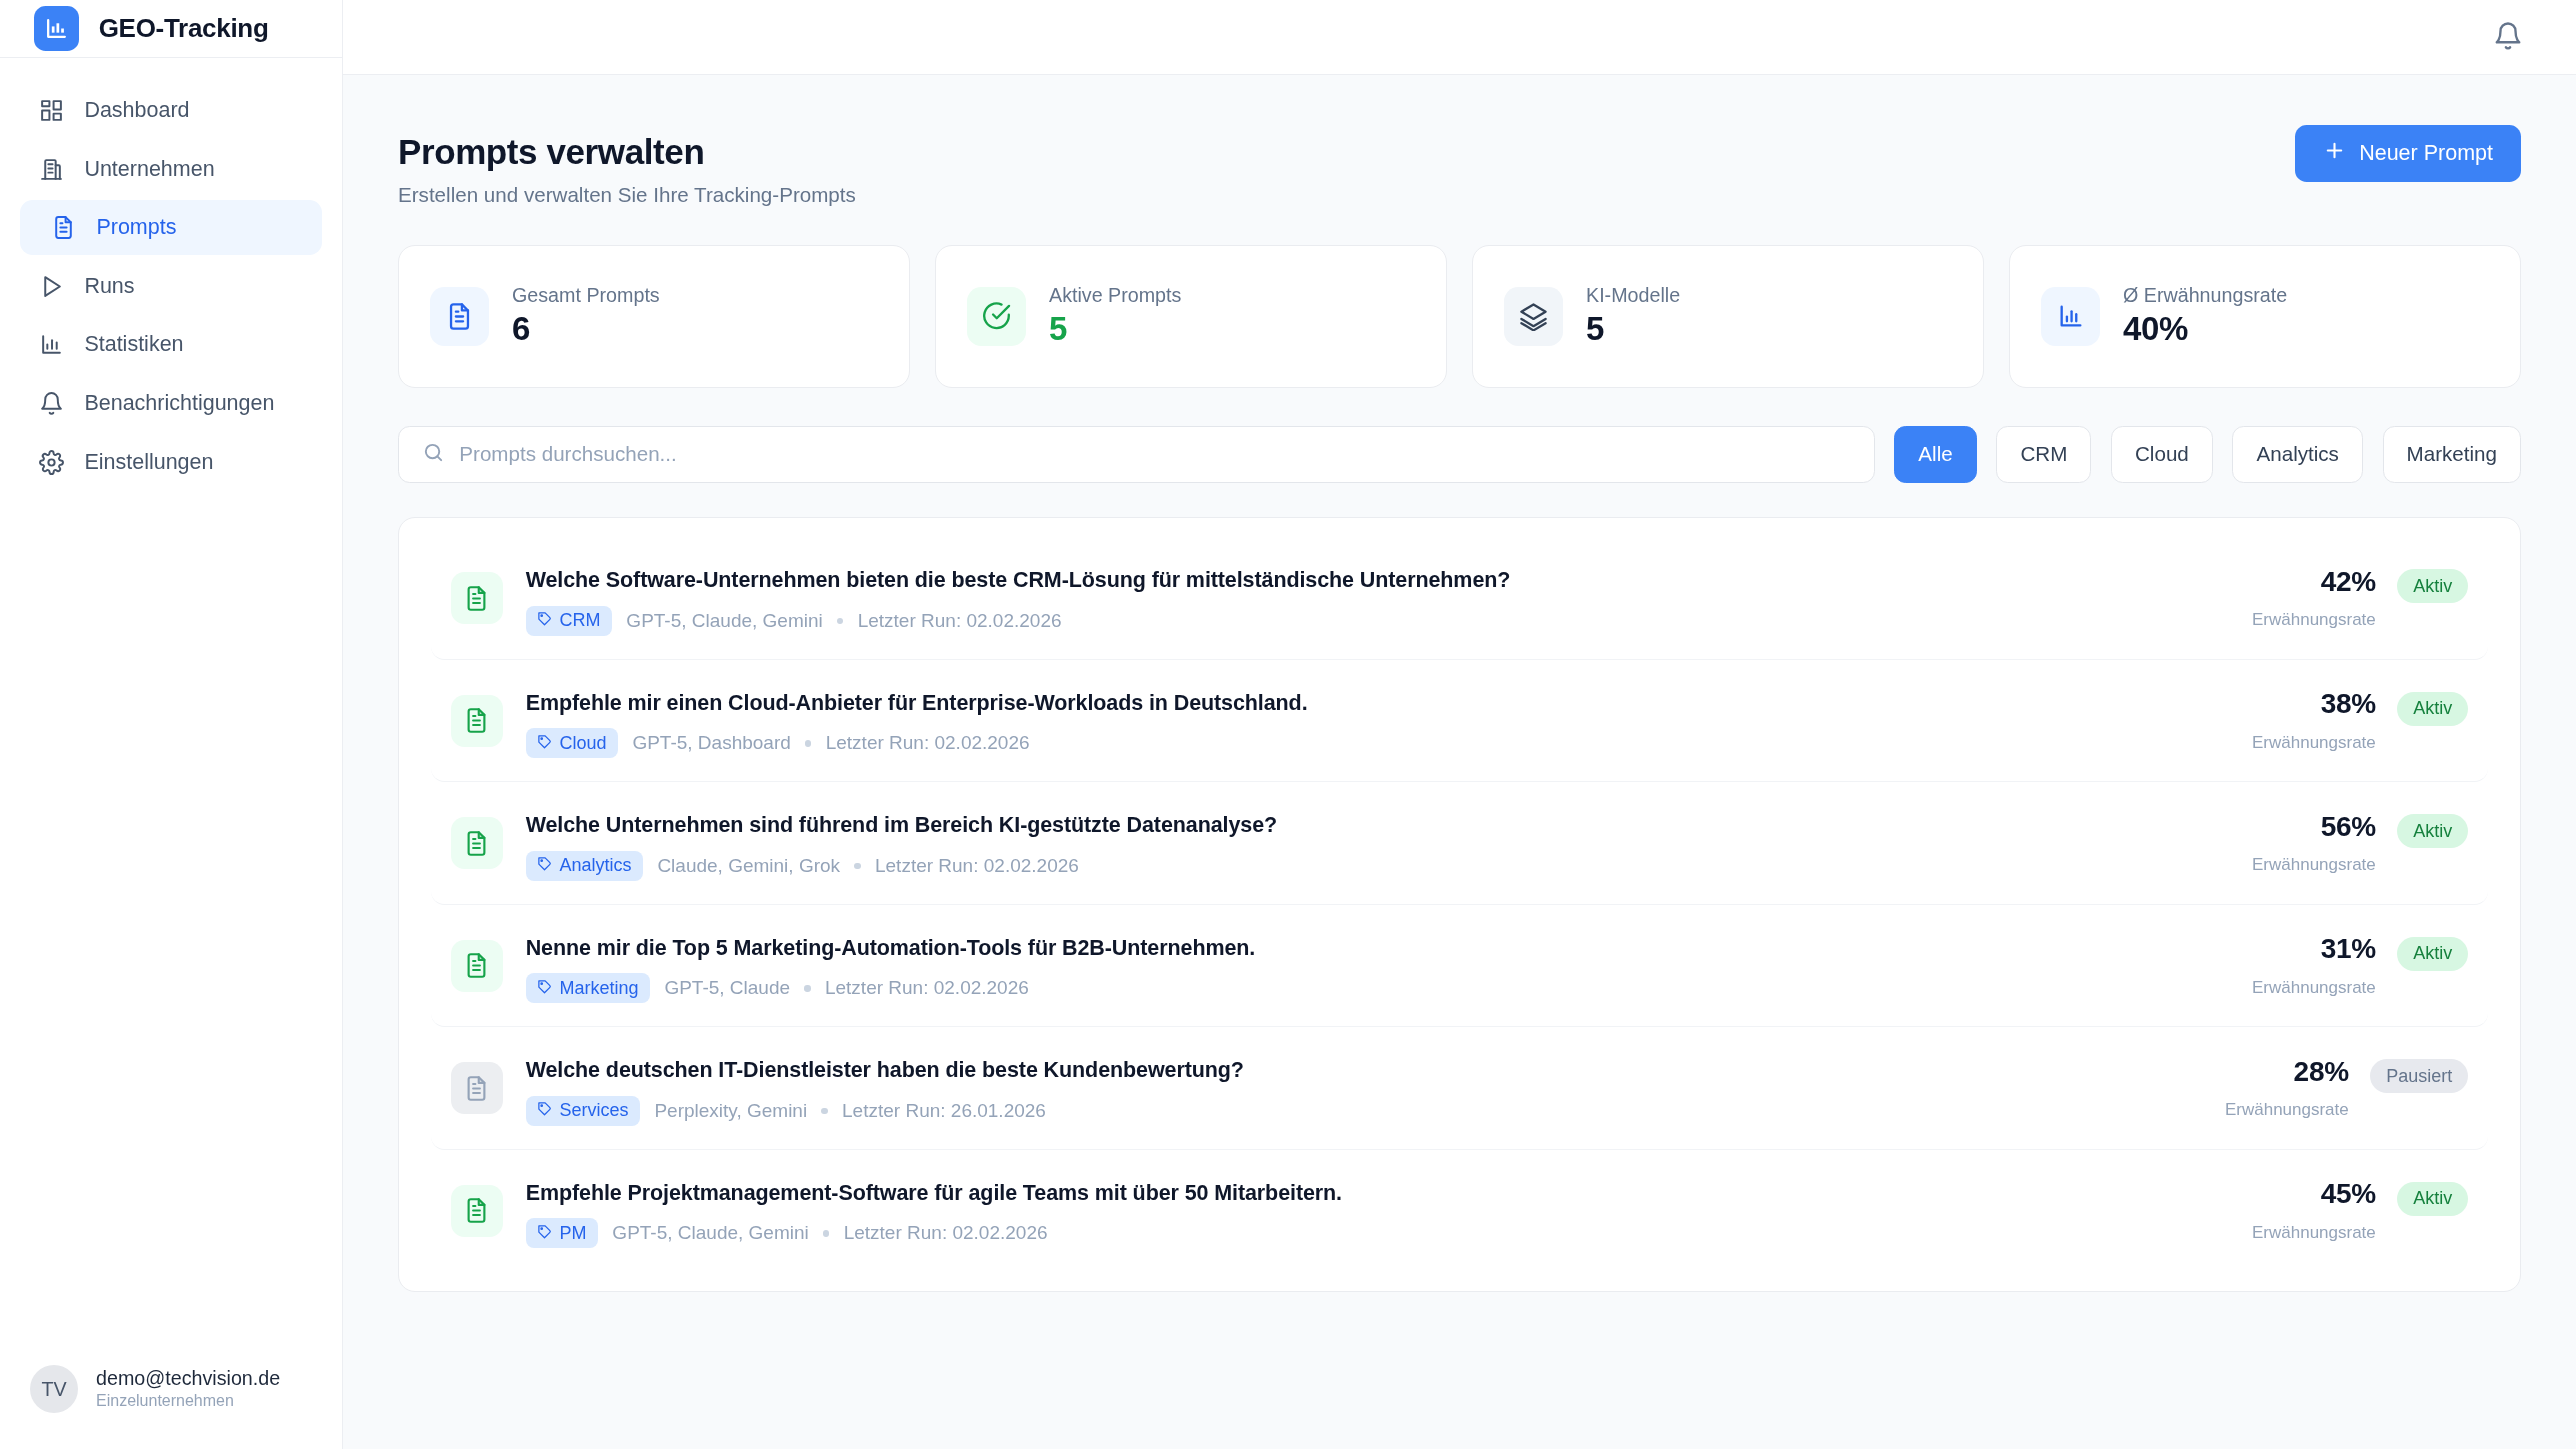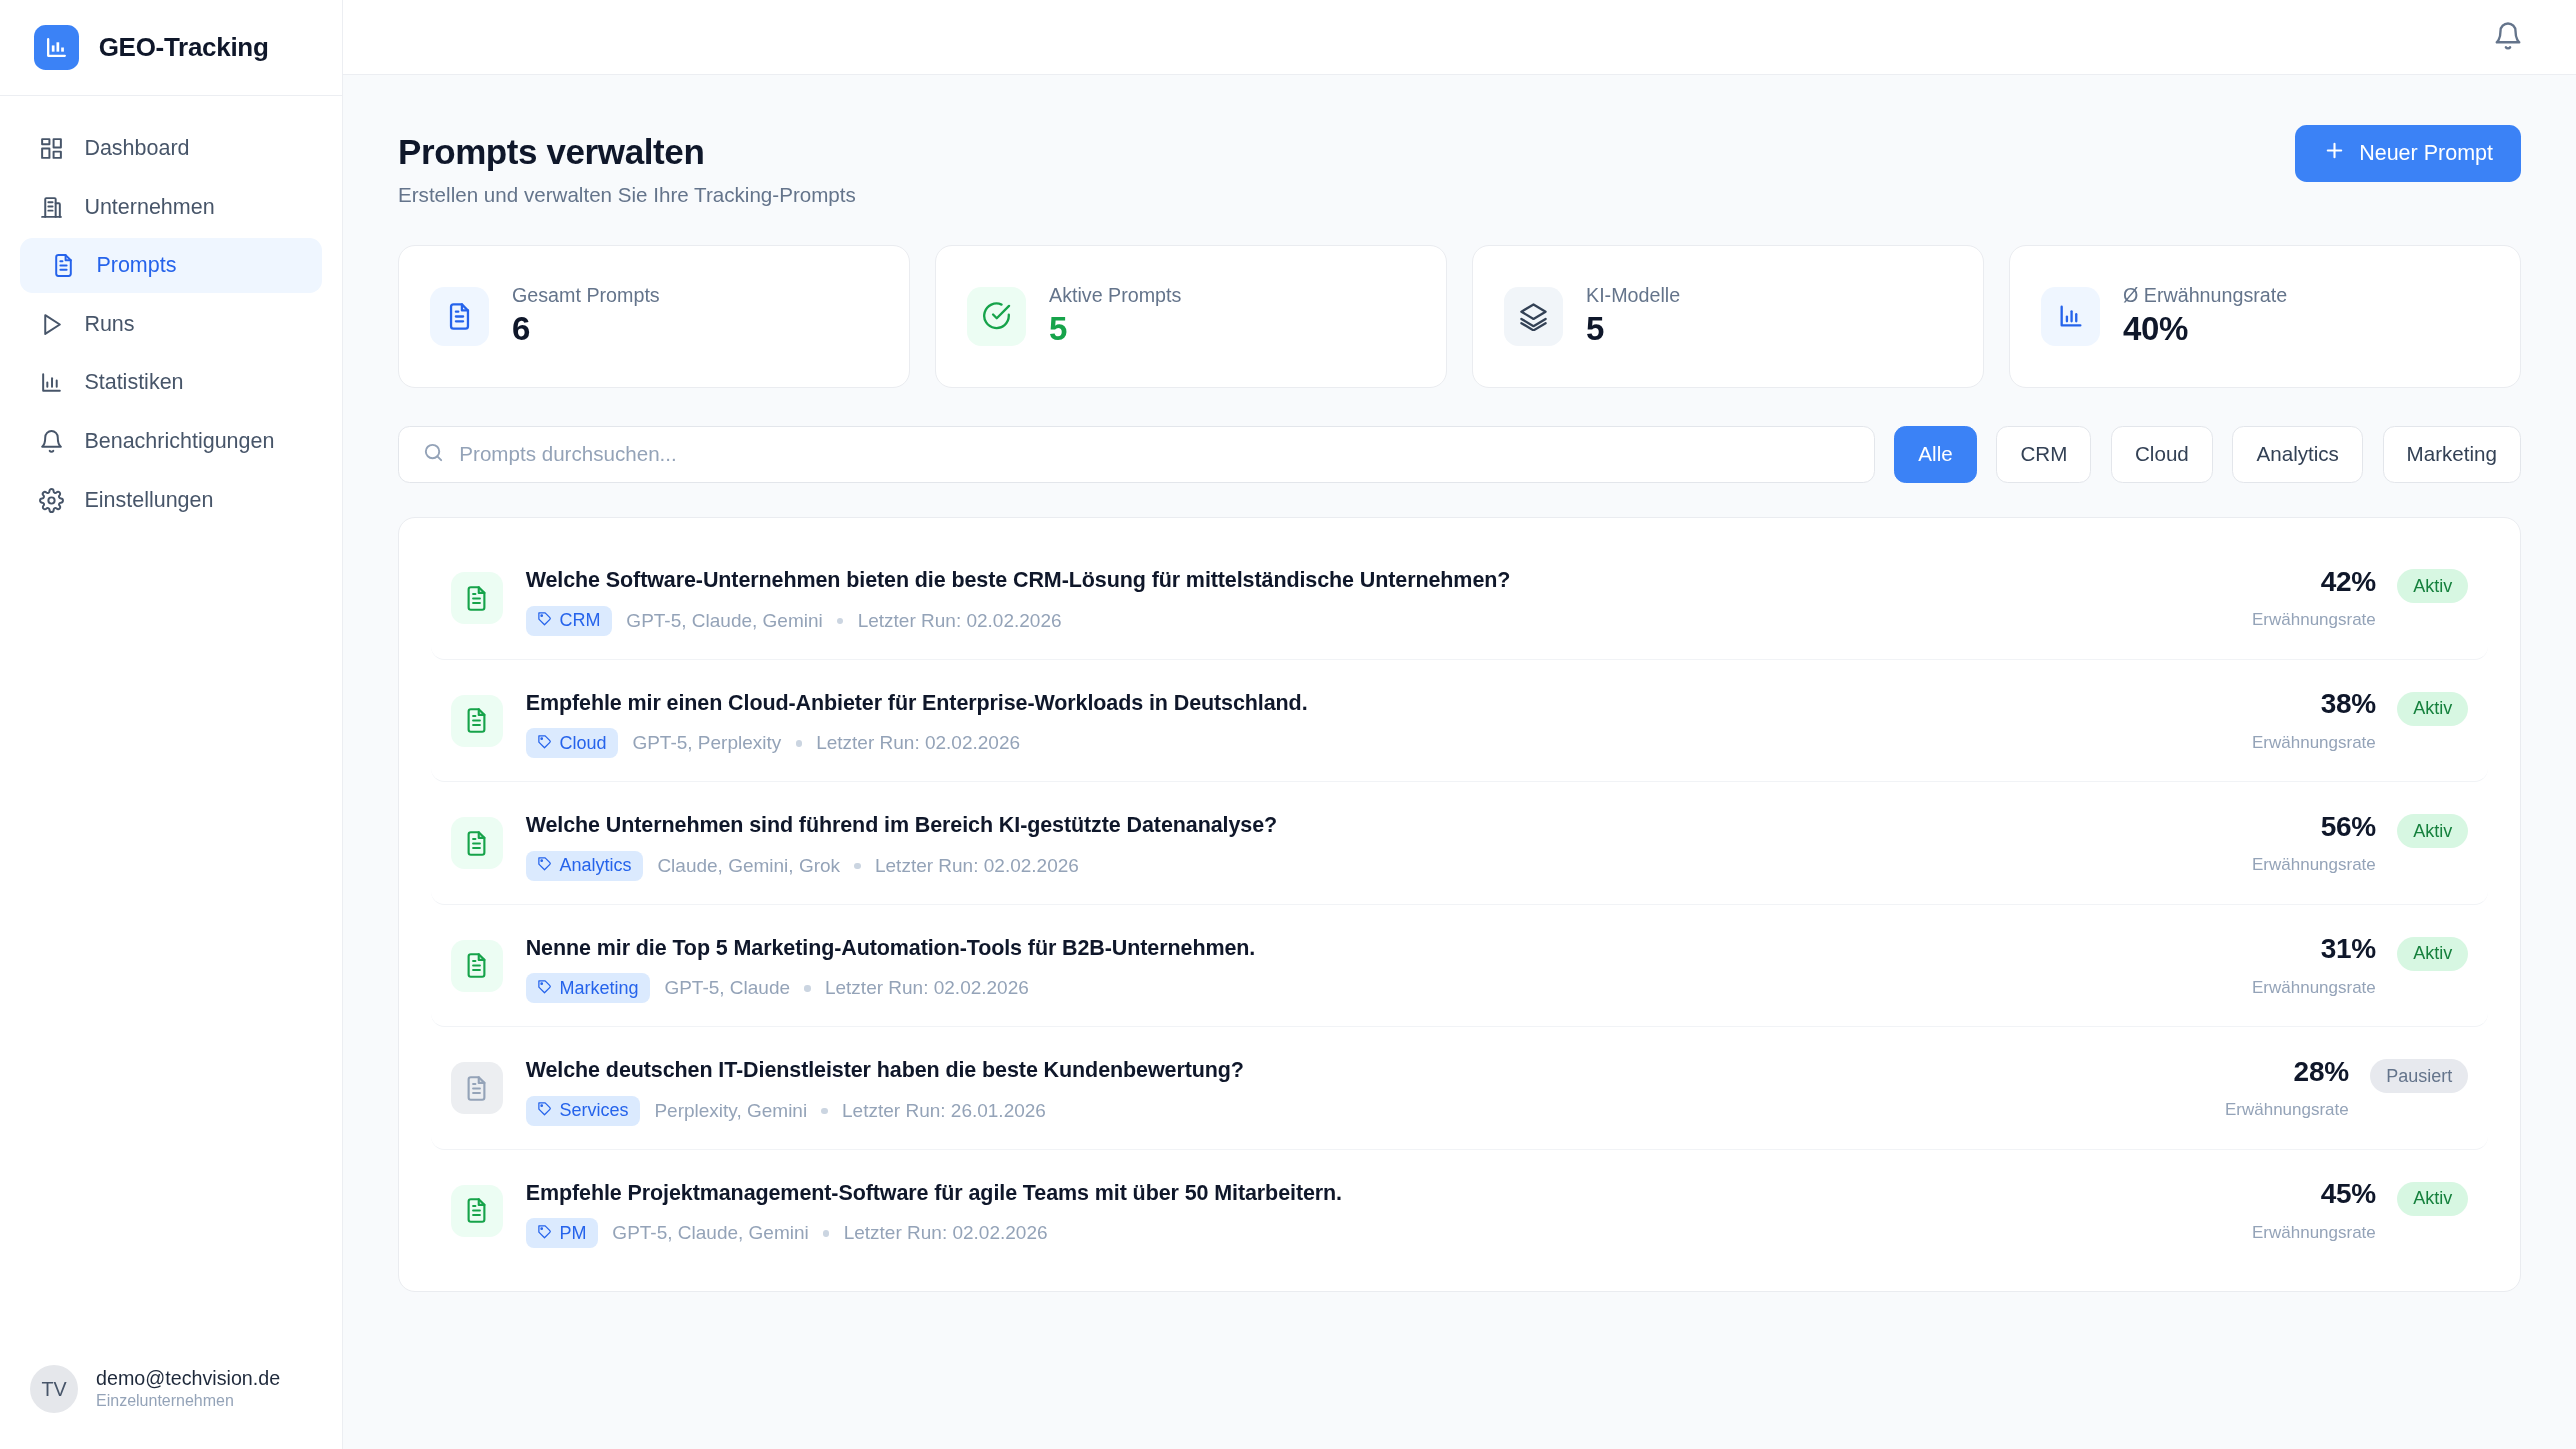--- a/index.html
+++ b/index.html
@@ -21,21 +21,21 @@
   .sidebar {
     width: 343px;
     height: 100%;
     background: #ffffff;
     border-right: 1.8px solid #eceef2;
     display: flex;
     flex-direction: column;
     flex: 0 0 343px;
   }
   .brand {
-    height: 96px;
+    height: 58px;
     display: flex;
     align-items: center;
     gap: 19.7px;
     padding: 0 0 0 34px;
     border-bottom: 1.8px solid #eceef2;
   }
   .brand-logo {
     width: 45px; height: 45px;
     border-radius: 11.6px;
     background: #3b82f6;
@@ -525,21 +525,21 @@
             <div class="row-meta">
               <span class="tag">
                 <span>
                   <svg width="15" height="15" viewBox="0 0 24 24" fill="none" stroke="currentColor" stroke-width="2" stroke-linecap="round" stroke-linejoin="round">
                       <path d="M20.6 13.4 12 22l-9-9V3h10l7.6 7.6a2 2 0 0 1 0 2.8z"></path>
                       <circle cx="7.5" cy="7.5" r="1.2"></circle>
                     </svg>
                 </span>
                 <span>Cloud</span>
               </span>
-              <span>GPT-5, Perplexity</span>
+              <span>GPT-5, Dashboard</span>
               <span class="dot"></span>
               <span>Letzter Run: 02.02.2026</span>
             </div>
           </div>
           <div class="row-right">
             <div class="rate-block">
               <div class="rate-value">38%</div>
               <div class="rate-label">Erwähnungsrate</div>
             </div>
             <div class="badge aktiv">Aktiv</div>

